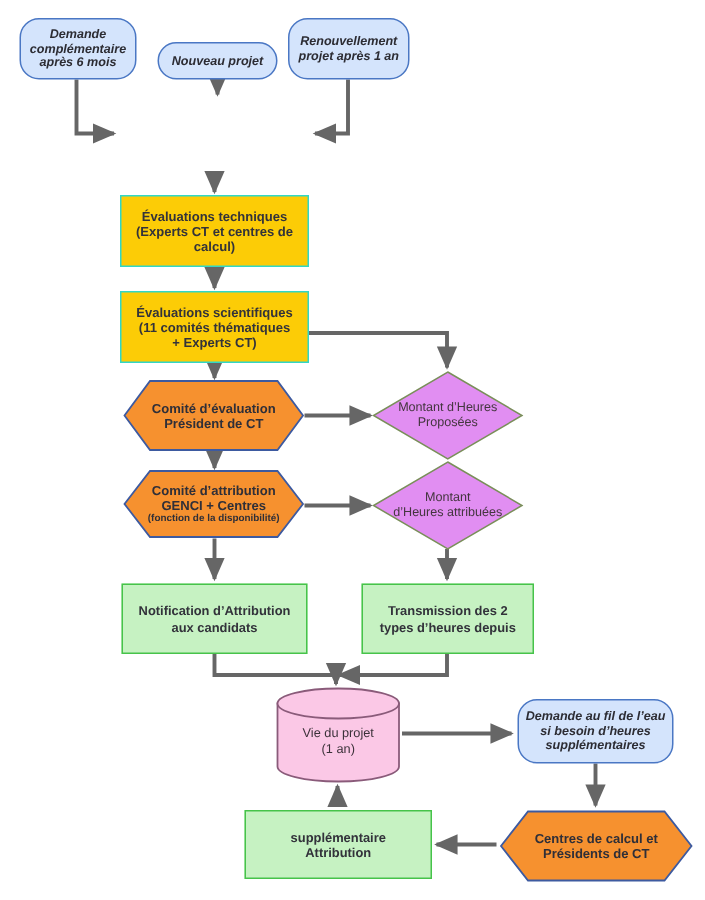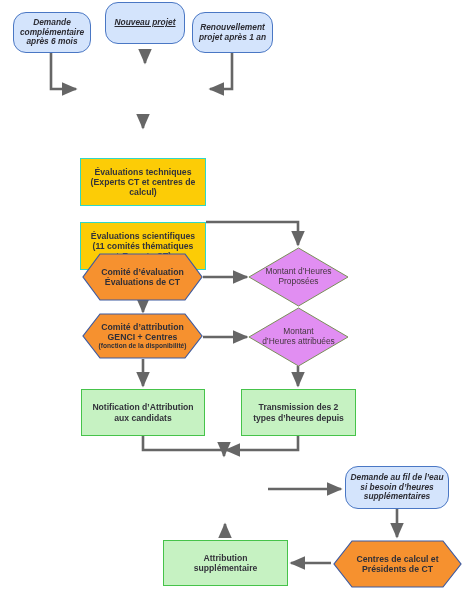--- a/index.html
+++ b/index.html
@@ -57,21 +57,20 @@
   .n-green .t1 { font-weight: bold; display:block; }
   .n-green .t2 { font-weight: normal; display:block; color:#3a3a42; }
 
   
   .n-yellow {
     background: #fccc06;
     border: 1.5px solid #31d7c6;
     color: #33333a;
     font-size: 8.7px;
     font-weight: bold;
-    margin-top: 28px;
   }
 
   
   .n-hex {
     background: transparent;
     border: none;
     color: #2f2f38;
     font-size: 8.7px;
     font-weight: bold;
   }
@@ -168,21 +167,21 @@
   </svg>
 
   <div class="node n-blue" style="left:13px; top:12px; width:78px; height:41px;">
     <span class="lbl">
       <span>Demande</span><br>
       <span>complémentaire</span><br>
       <span>après 6 mois</span>
     </span>
   </div>
 
-  <div class="node n-blue" style="left:105px; top:2px; width:80px; height:42px;text-decoration:underline;">
+  <div class="node n-blue" style="left:105px; top:28px; width:80px; height:25px;">
     <span class="lbl">Nouveau projet</span>
   </div>
 
   <div class="node n-blue" style="left:192px; top:12px; width:81px; height:41px;">
     <span class="lbl">
       <span>Renouvellement</span><br>
       <span>projet après 1 an</span>
     </span>
   </div>
 
@@ -202,21 +201,21 @@
       <span>+ Experts CT)</span>
     </span>
   </div>
 
   <div class="node n-hex" style="left:82px; top:253px; width:121px; height:48px;">
     <svg class="hexbg" viewBox="0 0 121 48" preserveAspectRatio="none">
       <polygon points="18,1 103,1 120,24 103,47 18,47 1,24" fill="#f6912f" stroke="#3d5aa0" stroke-width="1.2"></polygon>
     </svg>
     <span class="lbl">
       <span>Comité d’évaluation</span><br>
-      <span>Évaluations de CT</span>
+      <span>Président de CT</span>
     </span>
   </div>
 
   <div class="node n-hex" style="left:82px; top:313px; width:121px; height:46px;">
     <svg class="hexbg" viewBox="0 0 121 46" preserveAspectRatio="none">
       <polygon points="18,1 103,1 120,23 103,45 18,45 1,23" fill="#f6912f" stroke="#3d5aa0" stroke-width="1.2"></polygon>
     </svg>
     <span class="lbl">
       <span>Comité d’attribution</span><br>
       <span>GENCI + Centres</span>
@@ -251,33 +250,43 @@
     </span>
   </div>
 
   <div class="node n-green" style="left:241px; top:389px; width:115px; height:47px;">
     <span class="lbl">
       <span class="t1">Transmission des 2</span>
       <span class="t1">types d’heures depuis</span>
     </span>
   </div>
 
+  <div class="node n-cyl" style="left:184px; top:458px; width:83px; height:64px;">
+    <svg class="cylbg" viewBox="0 0 83 64" preserveAspectRatio="none">
+      <path d="M1,11 L1,53 A40.5,10 0 0 0 82,53 L82,11 Z" fill="#fbc8e6" stroke="#8a5b7a" stroke-width="1.2"></path>
+      <ellipse cx="41.5" cy="11" rx="40.5" ry="10" fill="#fbc8e6" stroke="#8a5b7a" stroke-width="1.2"></ellipse>
+    </svg>
+    <span class="lbl">
+      <span>Vie du projet</span><br>
+      <span>(1 an)</span>
+    </span>
+  </div>
 
   <div class="node n-blue" style="left:345px; top:466px; width:104px; height:43px;">
     <span class="lbl">
       <span>Demande au fil de l’eau</span><br>
       <span>si besoin d’heures</span><br>
       <span>supplémentaires</span>
     </span>
   </div>
 
   <div class="node n-green" style="left:163px; top:540px; width:125px; height:46px;">
     <span class="lbl">
+      <span class="t1">supplémentaire</span>
       <span class="t1">Attribution</span>
-      <span class="t1">supplémentaire</span>
     </span>
   </div>
 
   <div class="node n-hex" style="left:333px; top:540px; width:129px; height:48px;">
     <svg class="hexbg" viewBox="0 0 129 48" preserveAspectRatio="none">
       <polygon points="19,1 110,1 128,24 110,47 19,47 1,24" fill="#f6912f" stroke="#3d5aa0" stroke-width="1.2"></polygon>
     </svg>
     <span class="lbl">
       <span>Centres de calcul et</span><br>
       <span>Présidents de CT</span>

